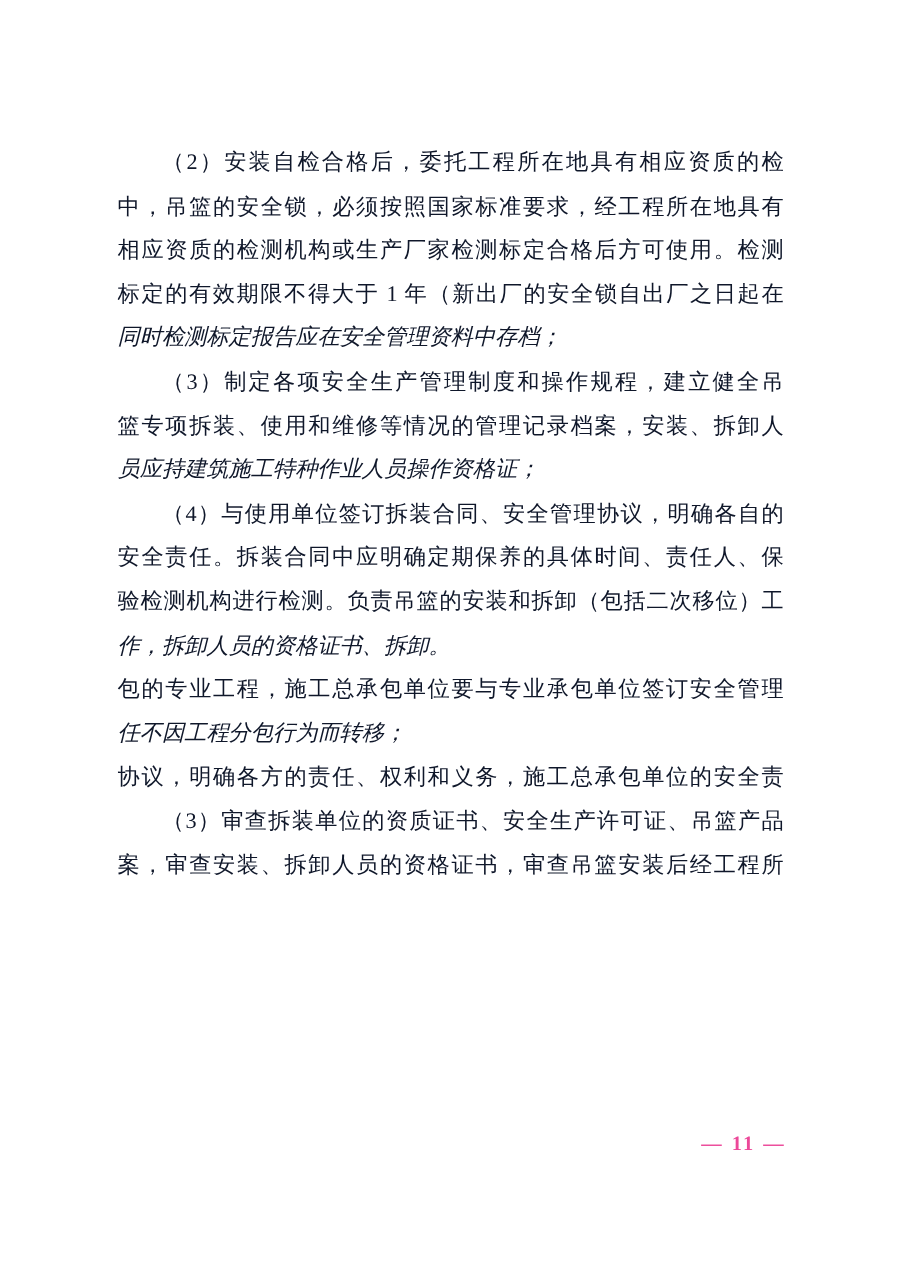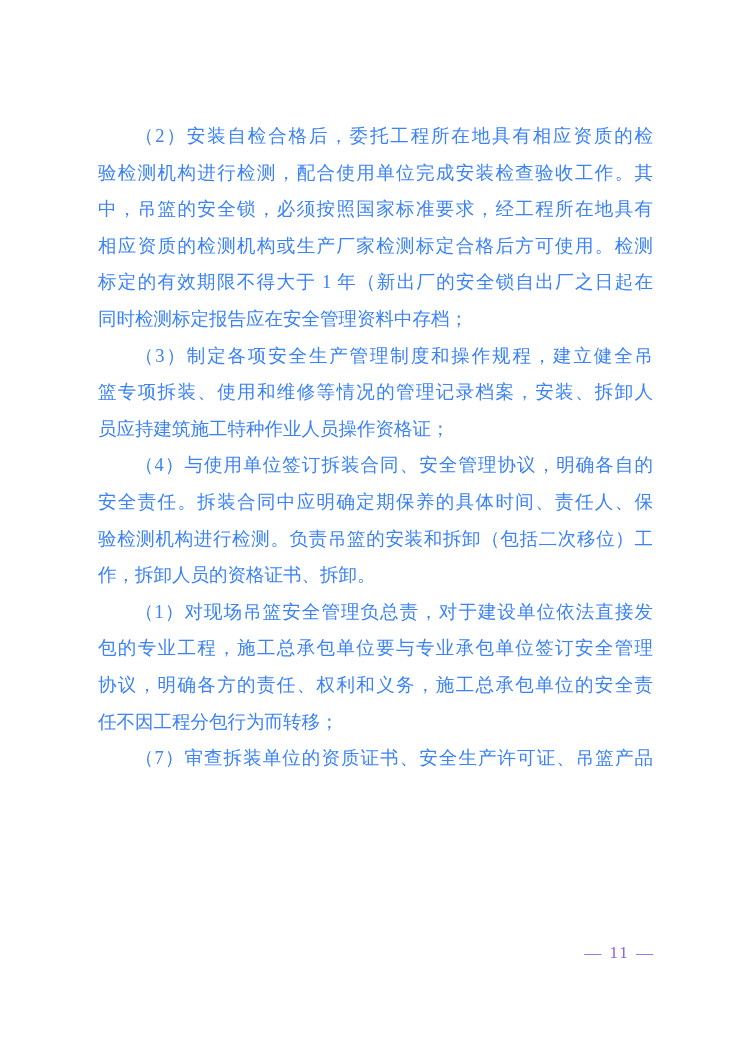--- a/index.html
+++ b/index.html
@@ -28,61 +28,62 @@
   }
 
   .text-line {
     font-size: 18.5px;
     height: 36.6px;
     line-height: 36.6px;
     overflow: hidden;
     text-align: justify;
     text-align-last: justify;
     -moz-text-align-last: justify;
-    color: #3b82f6;
+    color: #0f172a;
   }
 
   .text-line.indent {
     text-indent: 2em;
   }
 
   .text-line.para-end {
     text-align-last: auto;
+    font-style: italic;
     -moz-text-align-last: auto;
   }
 
   .page-number {
     position: absolute;
     top: 942px;
     right: 95px;
     font-size: 17px;
     line-height: 22px;
-    color: #8b5cf6;
+    color: #ec4899;
     letter-spacing: 2px;
     white-space: nowrap;
+    font-weight: bold;
   }
 </style>
 </head>
 <body>
 
 <div class="page">
   <div class="doc-body" id="doc-body">
       <div class="text-line indent">（2）安装自检合格后，委托工程所在地具有相应资质的检</div>
-      <div class="text-line">验检测机构进行检测，配合使用单位完成安装检查验收工作。其</div>
       <div class="text-line">中，吊篮的安全锁，必须按照国家标准要求，经工程所在地具有</div>
       <div class="text-line">相应资质的检测机构或生产厂家检测标定合格后方可使用。检测</div>
       <div class="text-line">标定的有效期限不得大于 1 年（新出厂的安全锁自出厂之日起在</div>
       <div class="text-line para-end">同时检测标定报告应在安全管理资料中存档；</div>
       <div class="text-line indent">（3）制定各项安全生产管理制度和操作规程，建立健全吊</div>
       <div class="text-line">篮专项拆装、使用和维修等情况的管理记录档案，安装、拆卸人</div>
       <div class="text-line para-end">员应持建筑施工特种作业人员操作资格证；</div>
       <div class="text-line indent">（4）与使用单位签订拆装合同、安全管理协议，明确各自的</div>
       <div class="text-line">安全责任。拆装合同中应明确定期保养的具体时间、责任人、保</div>
       <div class="text-line">验检测机构进行检测。负责吊篮的安装和拆卸（包括二次移位）工</div>
       <div class="text-line para-end">作，拆卸人员的资格证书、拆卸。</div>
-      <div class="text-line indent">（1）对现场吊篮安全管理负总责，对于建设单位依法直接发</div>
       <div class="text-line">包的专业工程，施工总承包单位要与专业承包单位签订安全管理</div>
+      <div class="text-line para-end">任不因工程分包行为而转移；</div>
       <div class="text-line">协议，明确各方的责任、权利和义务，施工总承包单位的安全责</div>
-      <div class="text-line para-end">任不因工程分包行为而转移；</div>
-      <div class="text-line indent">（7）审查拆装单位的资质证书、安全生产许可证、吊篮产品</div>
+      <div class="text-line indent">（3）审查拆装单位的资质证书、安全生产许可证、吊篮产品</div>
+      <div class="text-line">案，审查安装、拆卸人员的资格证书，审查吊篮安装后经工程所</div>
     </div>
   <div class="page-number">— 11 —</div>
 </div>
 
 </body></html>

